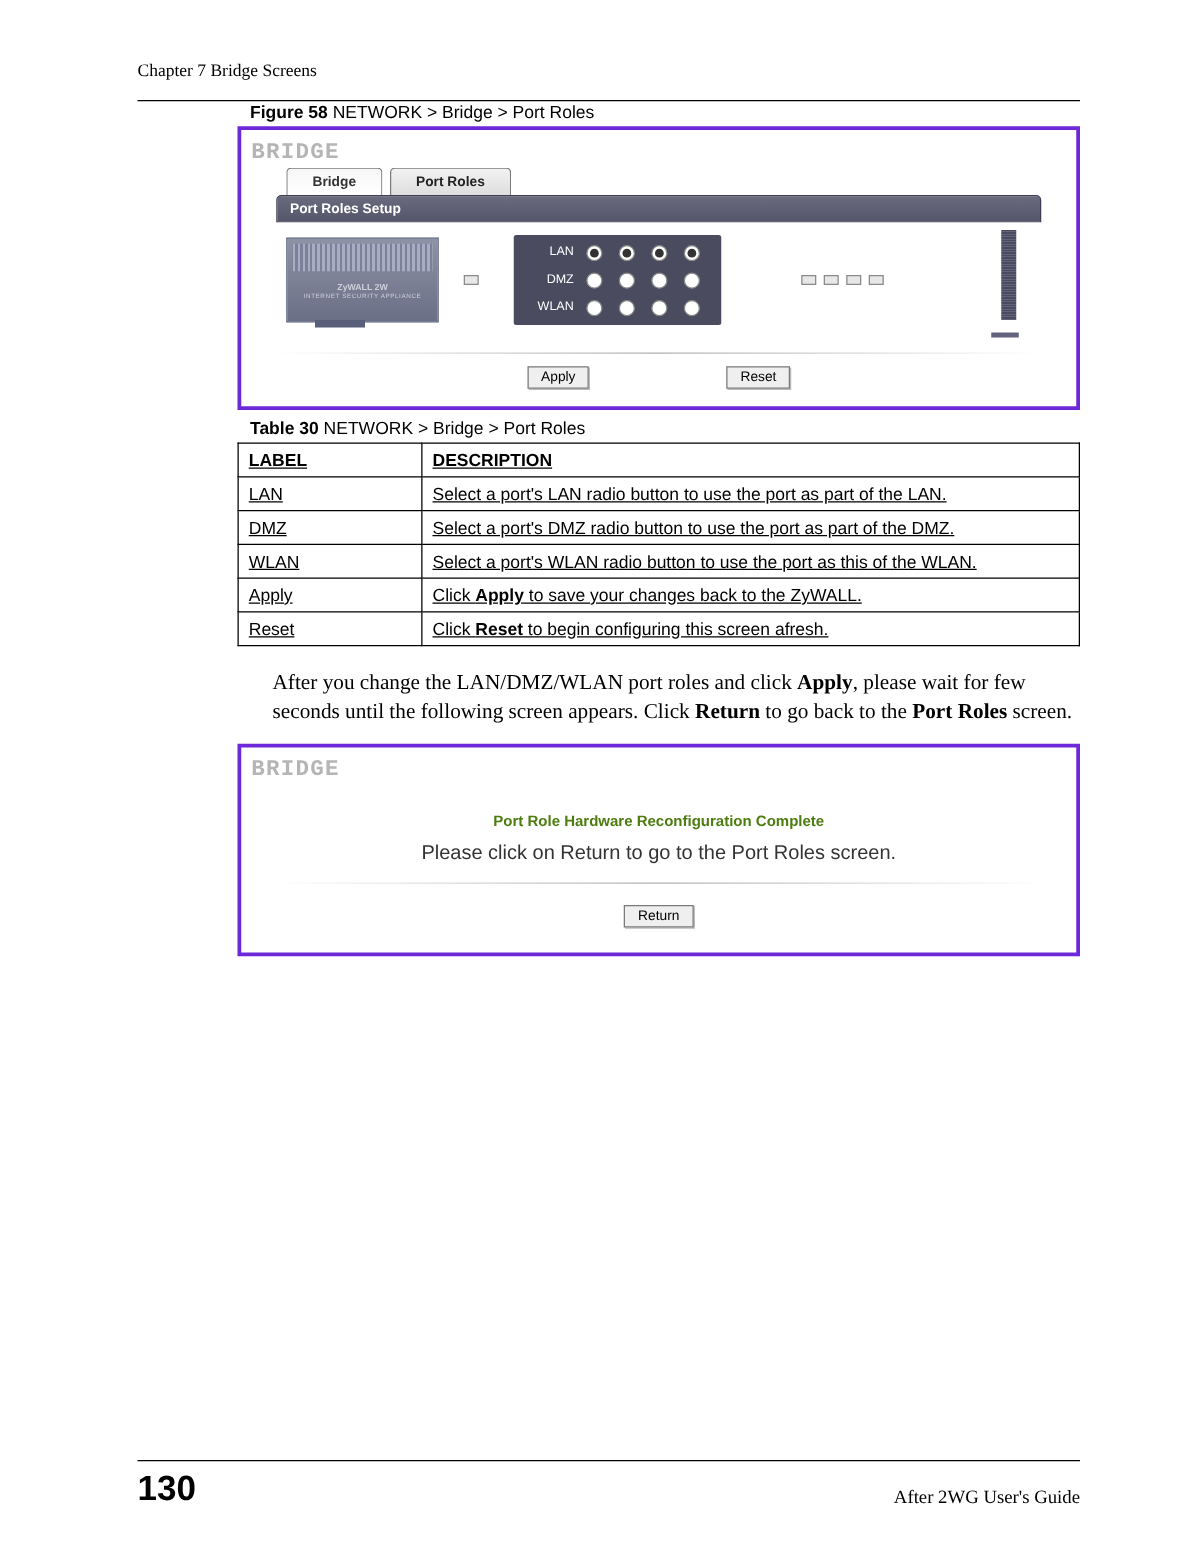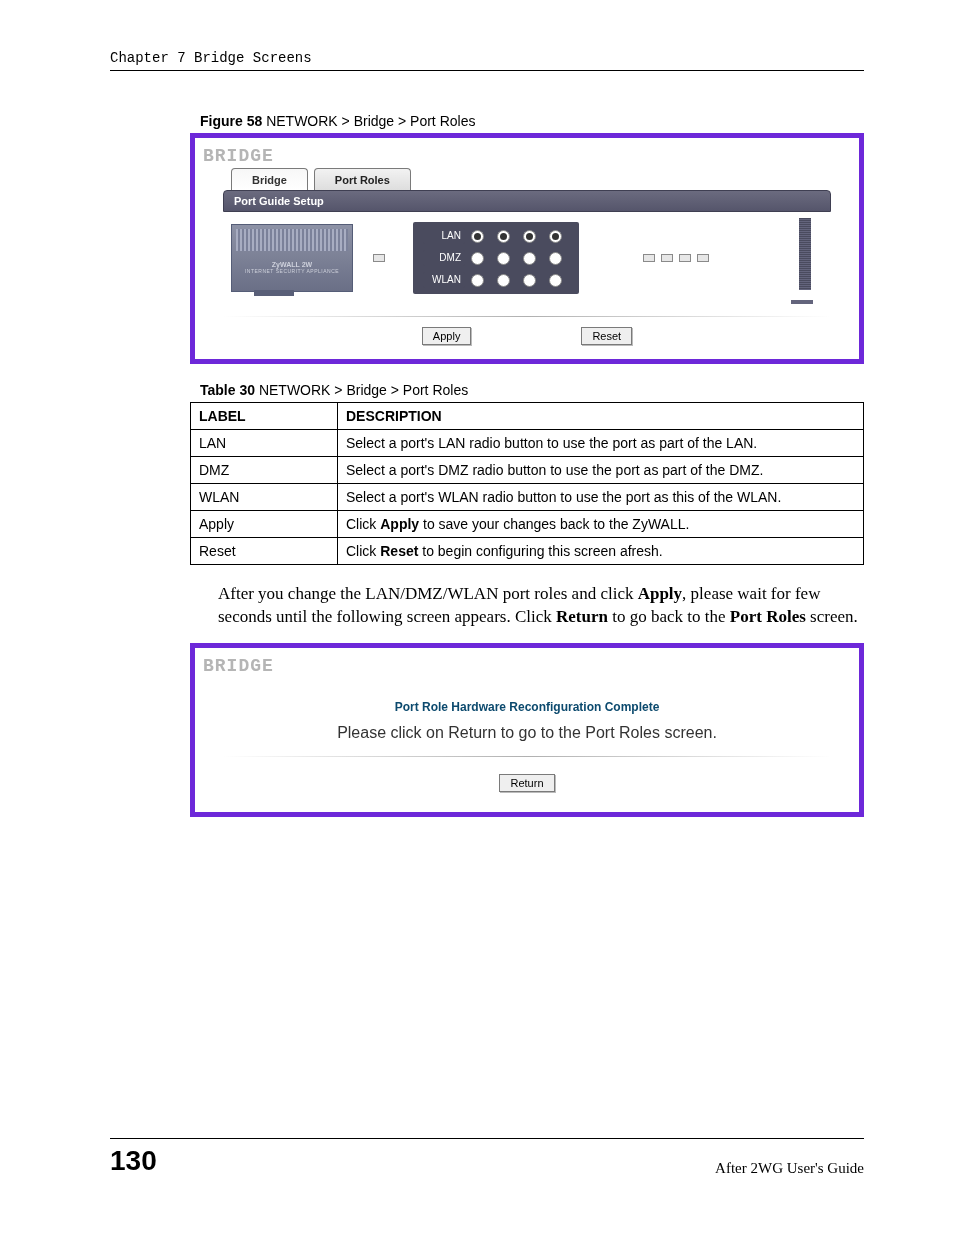--- a/index.html
+++ b/index.html
@@ -10,39 +10,38 @@
     color: #000;
   }
   .page {
     width: 954px;
     height: 1235px;
     box-sizing: border-box;
     padding: 50px 90px 40px 110px;
     position: relative;
   }
   .running-head {
-    font-family: Liberation Mono, monospace;
+    font-family: Liberation Serif, serif;
     font-size: 14px;
-    padding-bottom: 4px;
+    padding-bottom: 14px;
     border-bottom: 1.5px solid #000;
-    margin-bottom: 42px;
   }
   .indented {
     margin-left: 80px;
   }
   .caption {
     font-family: Arial, Helvetica, sans-serif;
     font-size: 14px;
     margin: 0 0 4px 0;
   }
   .caption b { font-weight: 700; margin-left: 10px; }
   .fig-box {
-    border: 5px solid #6d28d9;
+    border: 3px solid #6d28d9;
     background: #fff;
-    margin-bottom: 18px;
+    margin-bottom: 6px;
   }
   
   .bridge-head {
     font-family: "Courier New", monospace;
     font-weight: 700;
     font-size: 18px;
     color: #b5b5b5;
     padding: 8px 8px 2px 8px;
     letter-spacing: 1px;
   }
@@ -162,20 +161,21 @@
     margin: 8px 0 12px 0;
     line-height: 1.35;
   }
   .indent-para { margin-left:0; }
   
   table.desc {
     border-collapse: collapse;
     width: 100%;
     font-family: Arial, Helvetica, sans-serif;
     font-size: 14px;
+    text-decoration: underline;
   }
   table.desc th, table.desc td {
     border: 1px solid #000;
     padding: 5px 8px;
     text-align: left;
     vertical-align: top;
   }
   table.desc th {
     background: #fff;
     font-weight: 700;
@@ -185,33 +185,33 @@
     padding: 0 0 20px 0;
   }
   .fig59-inner {
     margin: 22px 28px 0 28px;
     text-align:center;
   }
   .reconf-title {
     font-family: Verdana, Arial, sans-serif;
     font-size: 12px;
     font-weight: 700;
-    color: #0c4a6e;
+    color: #4d7c0f;
     margin-bottom: 10px;
   }
   .reconf-sub {
     font-family: Verdana, Arial, sans-serif;
     font-size: 16px;
     color: #333;
     margin-bottom: 14px;
   }
   
   .footer {
     position: absolute;
-    left: 110px; right: 90px; bottom: 58px;
+    left: 110px; right: 90px; bottom: 28px;
     border-top: 1.5px solid #000;
     padding-top: 6px;
     display: flex;
     justify-content: space-between;
     align-items: flex-end;
   }
   .page-num {
     font-family: Arial, Helvetica, sans-serif;
     font-size: 28px;
     font-weight: 700;
@@ -232,21 +232,21 @@
     <p class="caption">
       <b>Figure 58</b><span>   NETWORK &gt; Bridge &gt; Port Roles</span>
     </p>
 
     <div class="fig-box">
       <div class="bridge-head">BRIDGE</div>
       <div class="tabs">
         <div class="tab inactive">Bridge</div>
         <div class="tab">Port Roles</div>
       </div>
-      <div class="section-bar">Port Guide Setup</div>
+      <div class="section-bar">Port Roles Setup</div>
 
       <div class="port-panel">
         <div class="device-img">
           <div class="stripes"></div>
           <div class="lbl1">ZyWALL 2W</div>
           <div class="lbl2">INTERNET SECURITY APPLIANCE</div>
           <div class="bar"></div>
         </div>
 
         <span class="link-port wan-port"></span>

